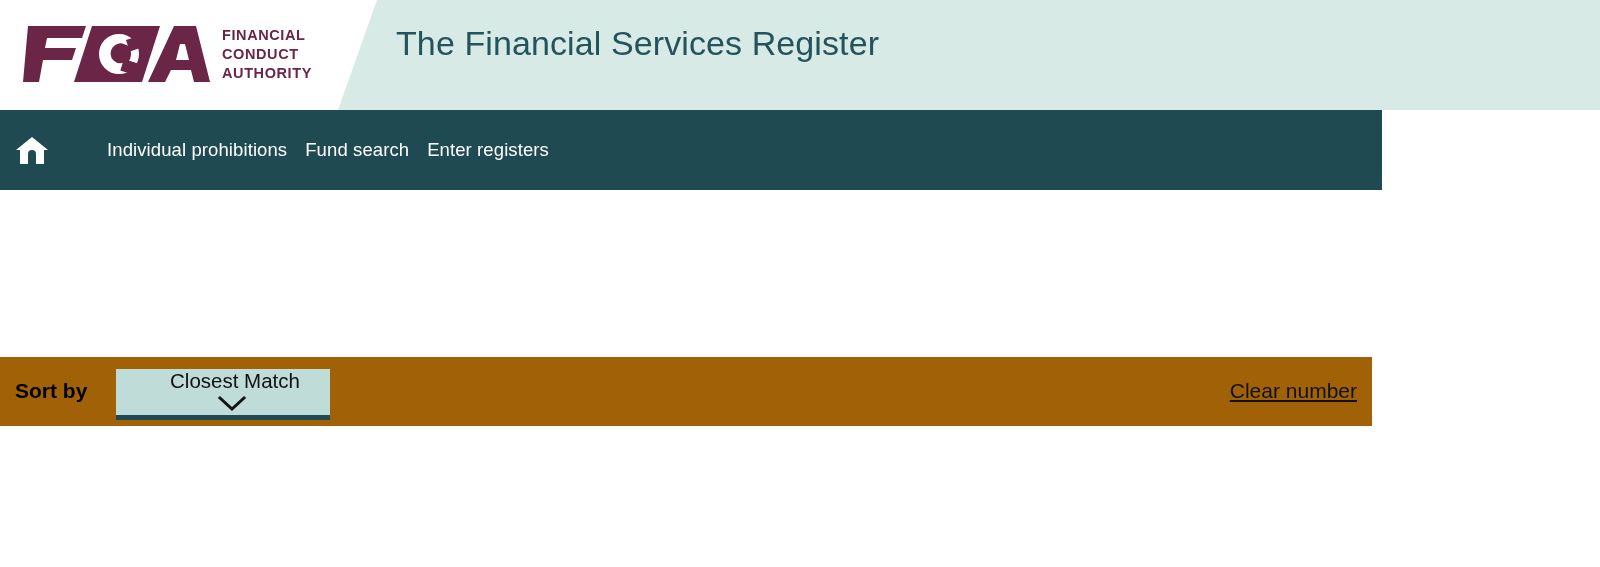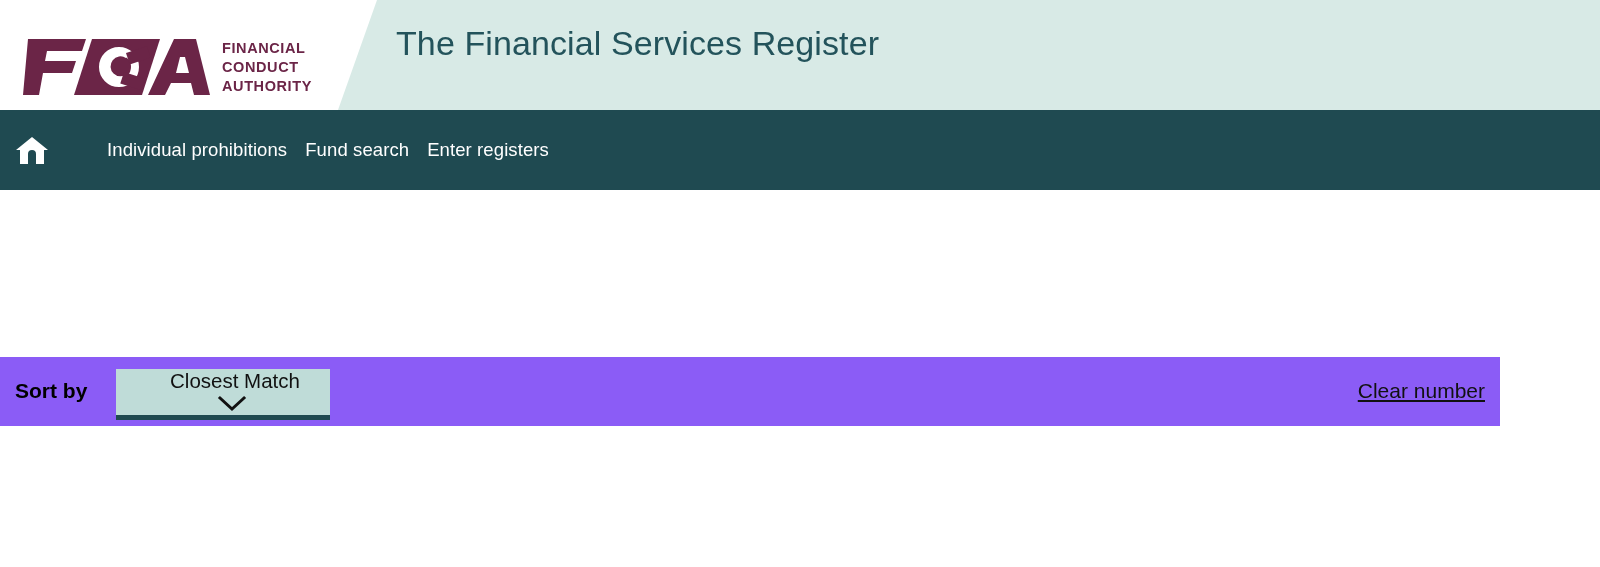--- a/index.html
+++ b/index.html
@@ -22,37 +22,37 @@
   }
   .header-shape {
     position: absolute;
     top: 0; left: 0;
     width: 1600px;
     height: 110px;
   }
   .logo {
     position: absolute;
     left: 14px;
-    top: 27px;
+    top: 14px;
     width: 300px;
     height: 80px;
   }
   .header-title {
     position: absolute;
     left: 396px;
     top: 24px;
     font-size: 34px;
     color: #23535b;
     letter-spacing: 0.1px;
     white-space: nowrap;
   }
 
   
   .nav {
-    width: 1600px;
+    width: 1382px;
     height: 80px;
     background: #1f4a51;
     display: flex;
     align-items: center;
     padding-left: 14px;
   }
   .nav-home {
     width: 46px;
     height: 40px;
     display: flex;
@@ -158,23 +158,23 @@
     font-family: "Liberation Sans", sans-serif;
     cursor: pointer;
     display: flex;
     align-items: center;
     justify-content: center;
   }
 
   
   .sortbar {
     position: relative;
-    width: 1500px;
+    width: 1372px;
     height: 69px;
-    background: #8b5cf6;
+    background: #a16207;
   }
   .sort-label {
     position: absolute;
     left: 15px;
     top: 22px;
     font-size: 21px;
     font-weight: bold;
     color: #000000;
   }
   .sort-select {

